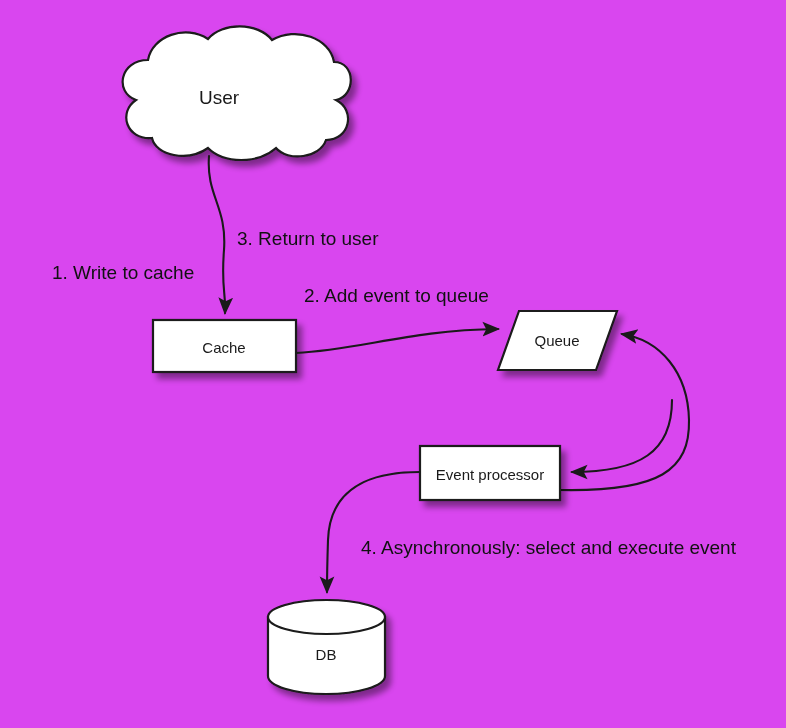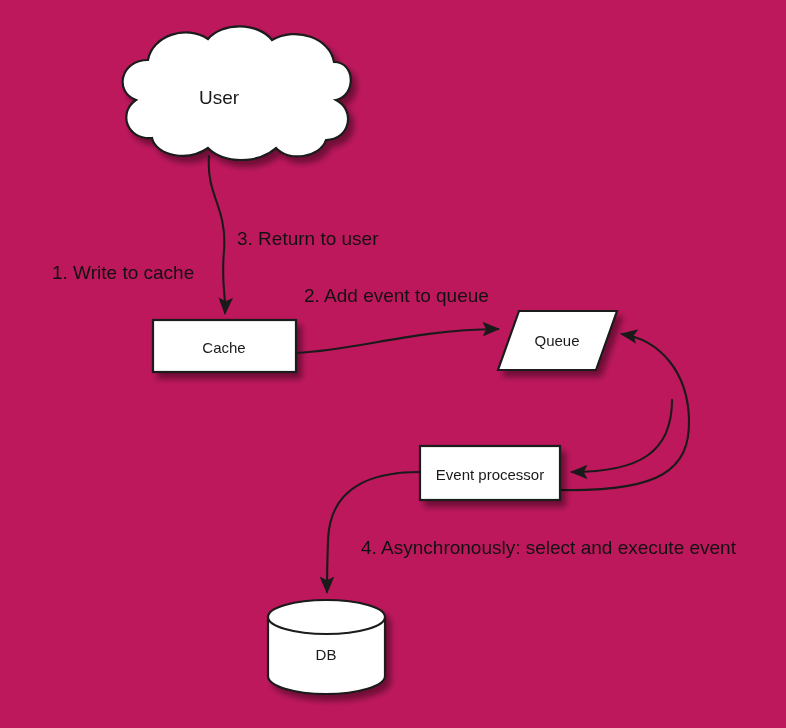--- a/index.html
+++ b/index.html
@@ -4,21 +4,21 @@
 <style>
   html, body {
     margin: 0;
     padding: 0;
     background: #ffffff;
   }
   #canvas {
     position: relative;
     width: 786px;
     height: 728px;
-    background: #be185d;
+    background: #d946ef;
     font-family: "Liberation Sans", sans-serif;
     overflow: hidden;
   }
   #diagram-svg {
     position: absolute;
     left: 0;
     top: 0;
     width: 786px;
     height: 728px;
   }

